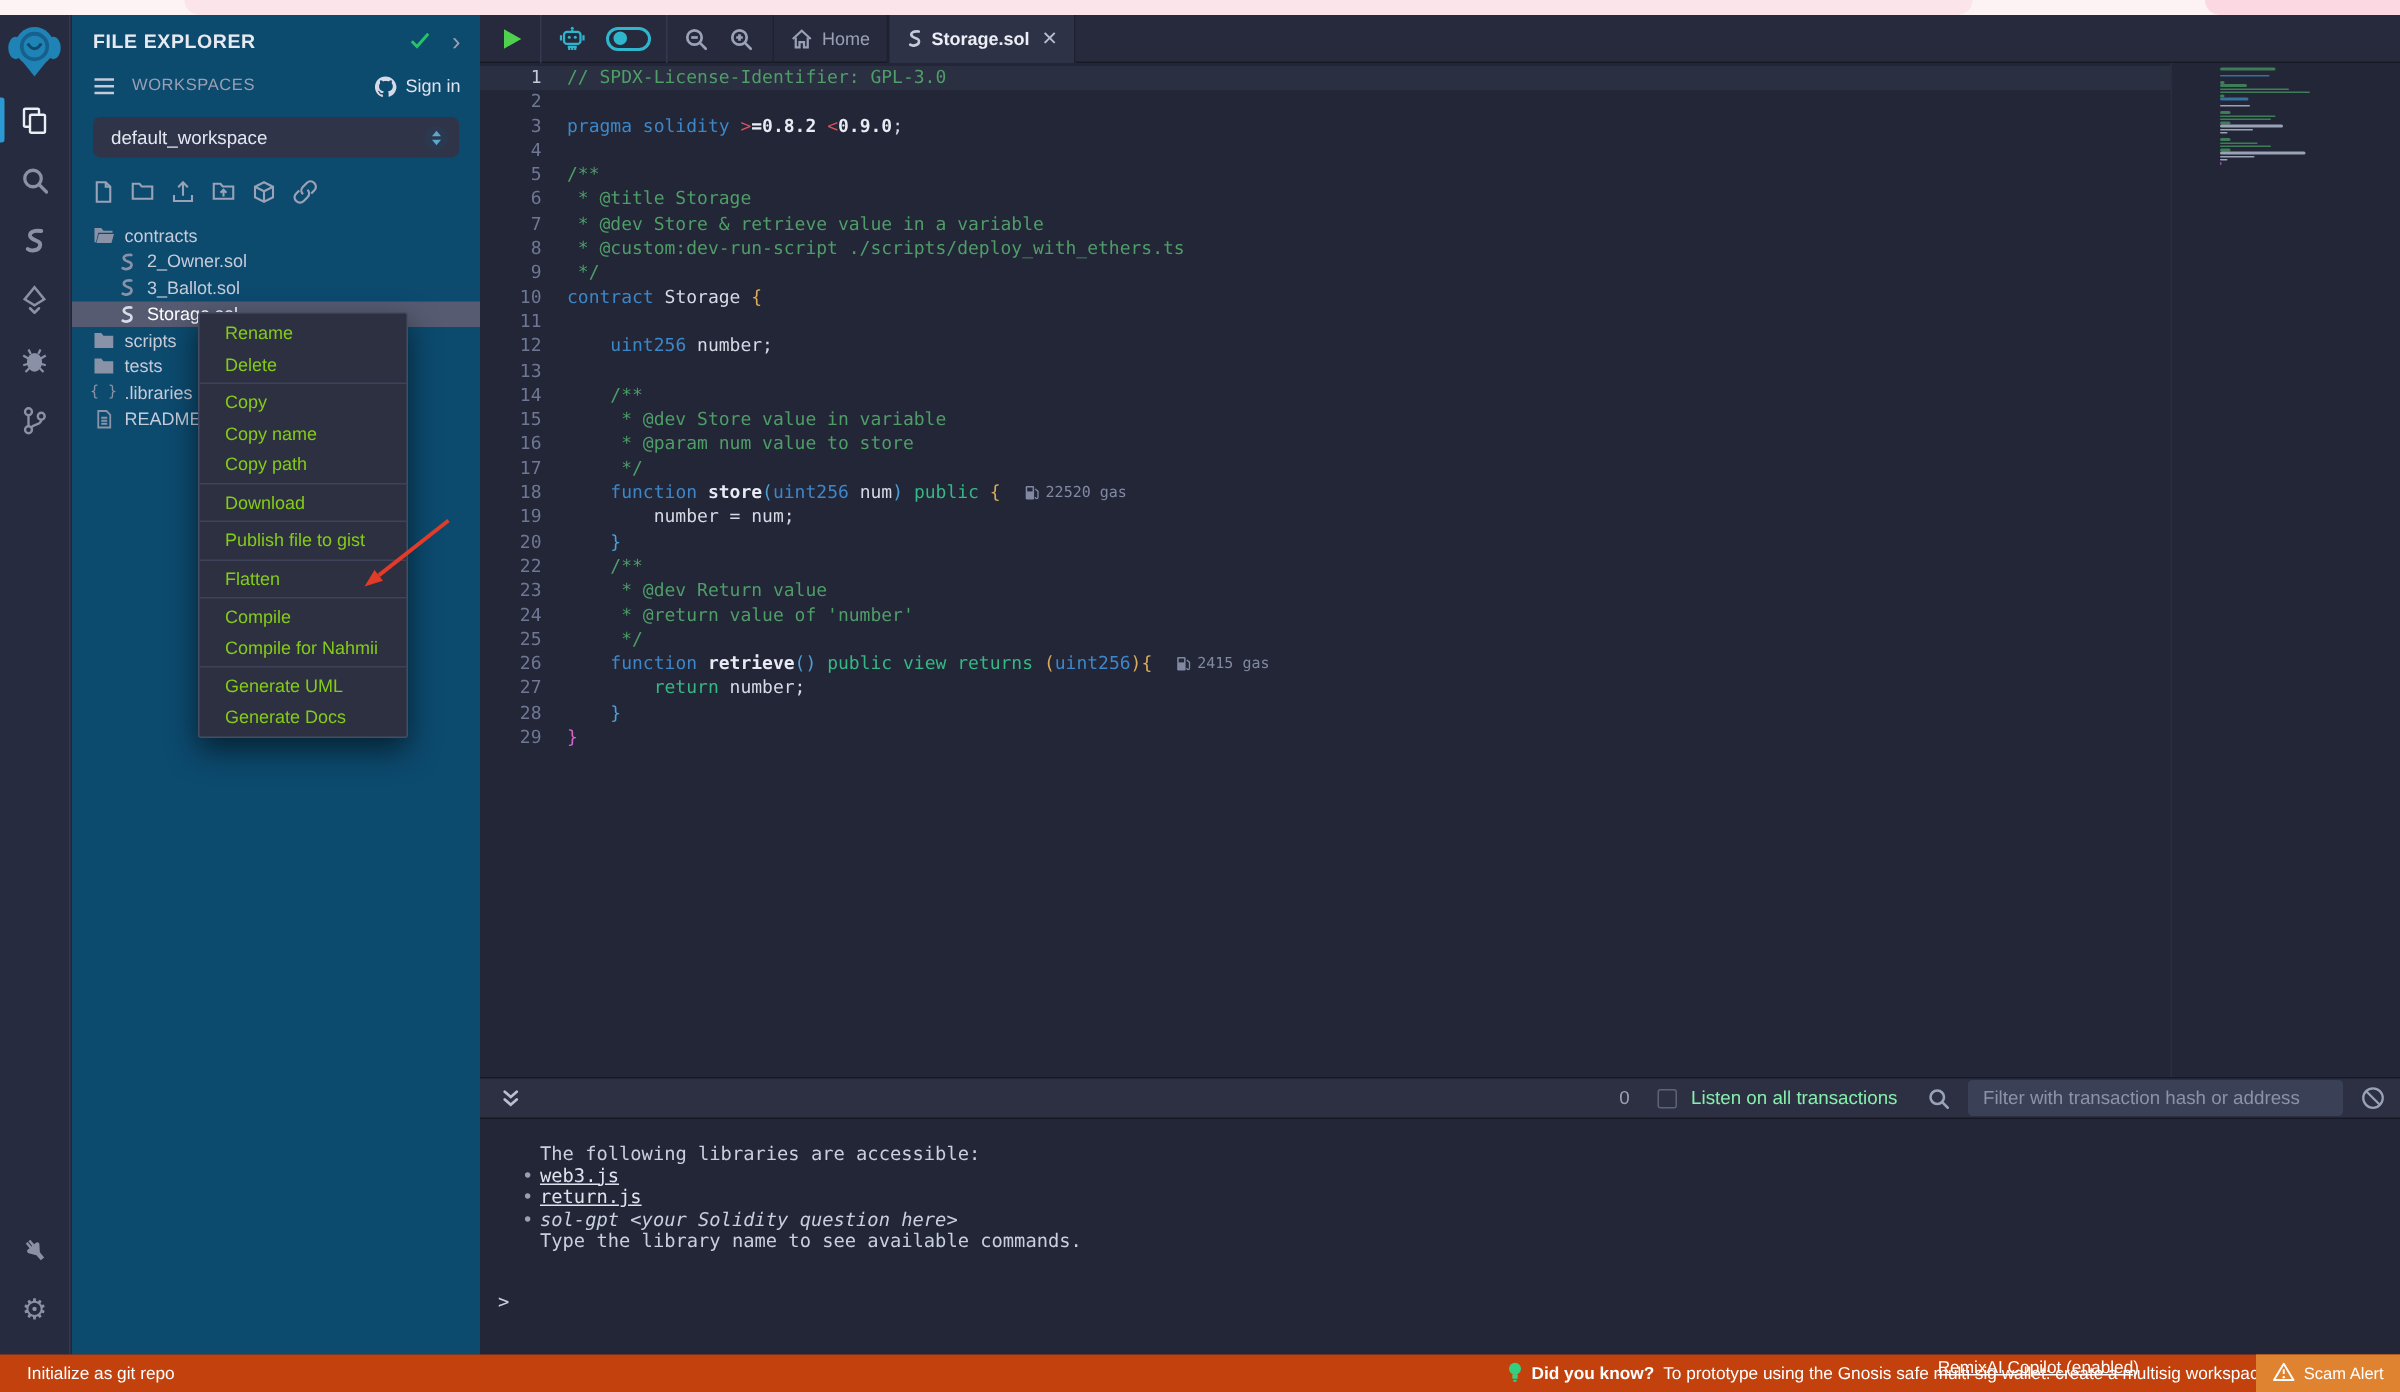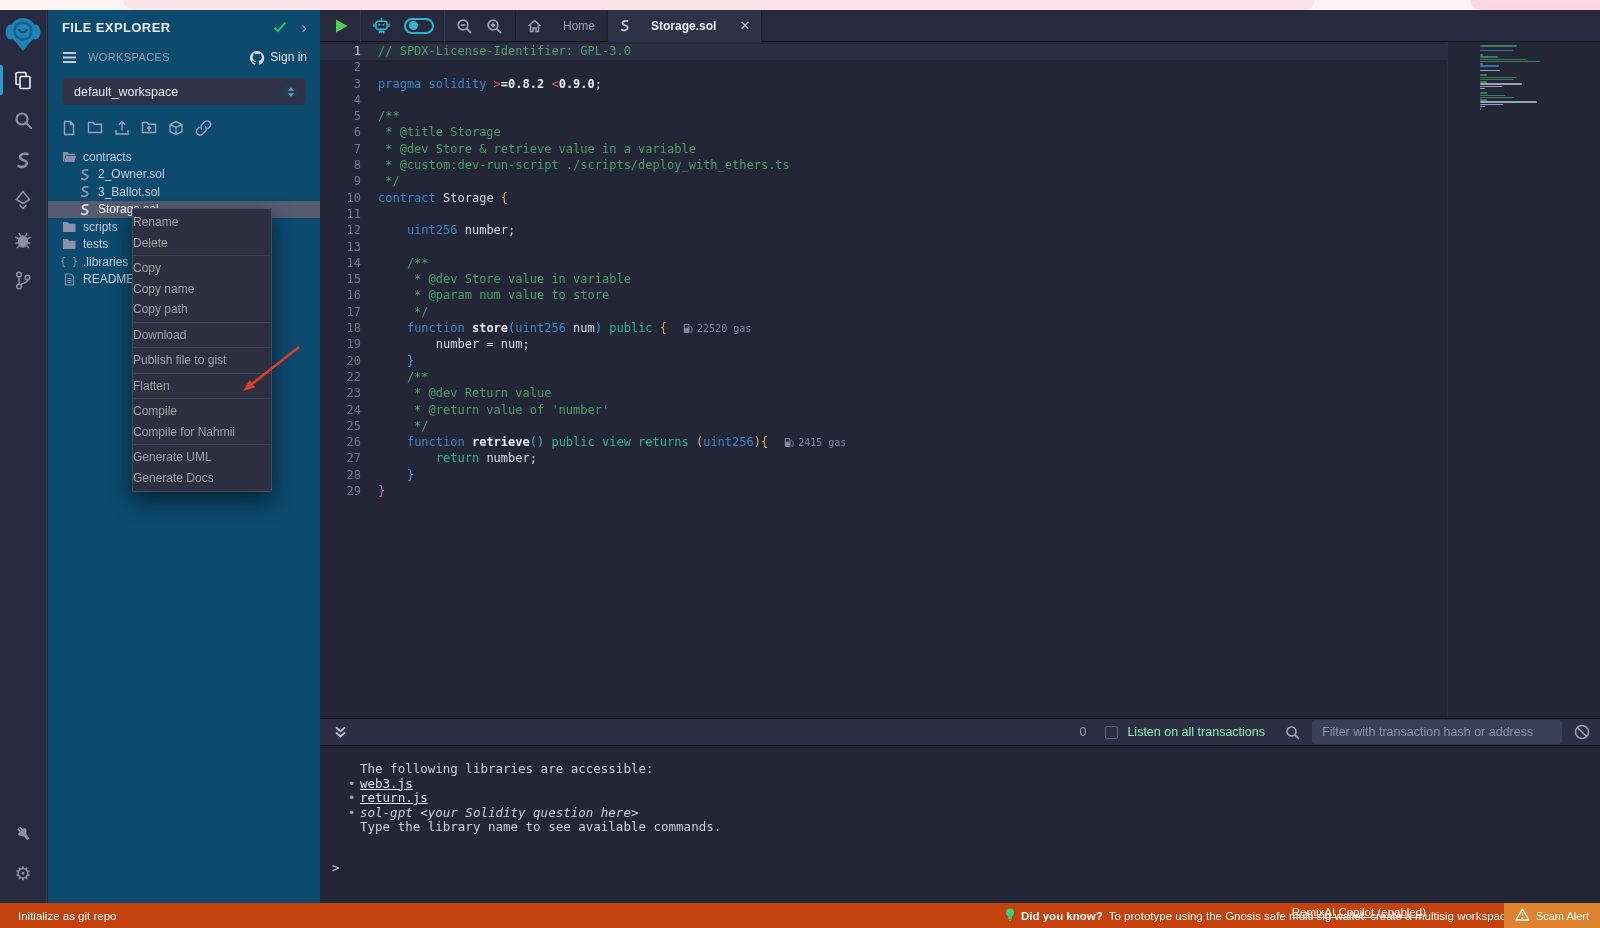--- a/index.html
+++ b/index.html
@@ -48,39 +48,39 @@
   .trow { height:17.5px; display:flex; align-items:center; font-size:12px; color:#c6cbd9; cursor:pointer; }
   .trow .ticon { display:inline-flex; color:#8a92a8; margin-right:7px; width:14px; justify-content:center; }
   .trow.sel { background:#565b72; color:#ffffff; }
   .trow.sel .ticon { color:#d8dce8; }
   .braces-glyph { font-size:10px; color:#8a92a8; font-family:"DejaVu Sans Mono", monospace; }
 
   
   #ctx-menu { position:absolute; left:132px; top:208px; width:140px; background:#2c3041;
               border:1px solid #474c63; border-radius:2px; box-shadow:0 8px 20px rgba(0,0,0,.55);
               padding:3px 0; z-index:40; }
-  .mi { height:20.5px; display:flex; align-items:center; 
-        font-size:12px; color:#a3a3a3; cursor:pointer; }
+  .mi { height:20.5px; display:flex; align-items:center; padding-left:17px;
+        font-size:12px; color:#84cc16; cursor:pointer; }
   .msep { height:1px; background:#3e435a; margin:2px 0; }
 
   
   #main { position:absolute; left:320px; top:10px; right:0; bottom:25px; background:#222637; }
   #tabbar { height:32px; background:#262a3c; border-bottom:1px solid #171a26;
             display:flex; align-items:center; }
   .tb-btn { display:inline-flex; align-items:center; justify-content:center; cursor:pointer; }
   #tabbar > .tb-btn:first-child { margin-left:14px; }
   #tabbar .tb-btn { margin:0 7px; color:#2fb6cd; }
   #tabbar .tb-btn.dim, #term-header .tb-btn.dim { color:#9aa2b8; }
   .tb-sep { width:1px; height:32px; background:#343950; margin:0 4px; }
   .toggle { width:30px; height:16px; border:2px solid #2fb6cd; border-radius:9px;
             position:relative; margin:0 6px; cursor:pointer; }
   .toggle::after { content:''; position:absolute; left:3px; top:1.5px; width:9px; height:9px;
             border-radius:50%; background:#2fb6cd; }
   #tabs { display:flex; height:32px; margin-left:6px; }
-  .tab { height:32px; display:flex; align-items:center; gap:21px; padding:0 11px;
+  .tab { height:32px; display:flex; align-items:center; gap:6px; padding:0 11px;
          font-size:12px; color:#9aa0b4; border-left:1px solid #1d2130; border-right:1px solid #1d2130; cursor:pointer; }
   .tab .ticon { display:inline-flex; color:#9aa0b4; }
   .tab.active { background:#2e3247; color:#eceef5; font-weight:bold; }
   .tab.active .ticon { color:#c6cbd9; }
   .tab .close { font-size:13px; color:#b8bdcc; font-weight:normal; margin-left:2px; cursor:pointer; }
 
   #editor { position:absolute; top:32px; left:0; right:0; height:676px; overflow:hidden; }
   #code-lines { padding-top:2px; width:1127px; }
   .cl { height:16.3px; white-space:pre; font-family:"DejaVu Sans Mono", monospace; font-size:12px; }
   .cl.hl { background:#2b2f42; }

